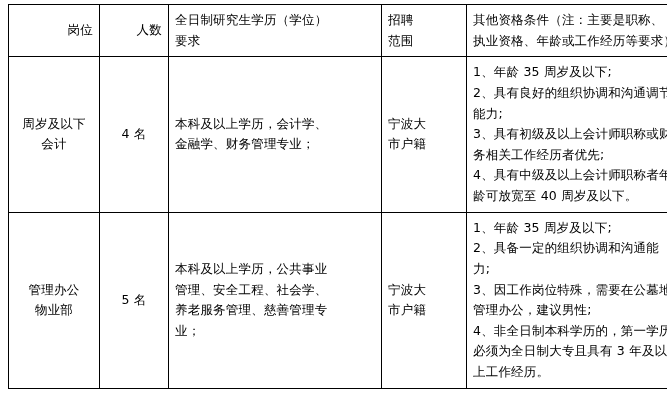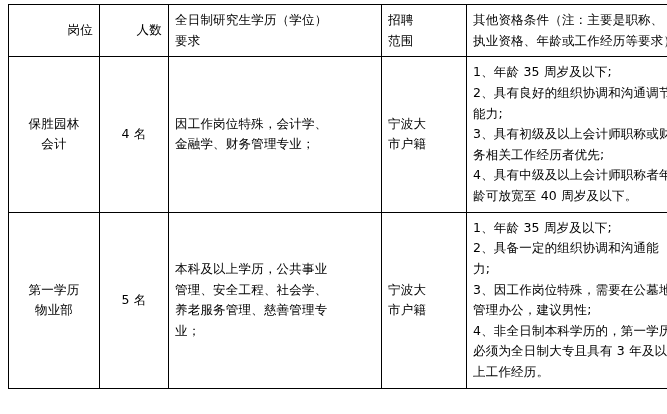--- a/index.html
+++ b/index.html
@@ -98,47 +98,47 @@
         </td>
         <td class="col-other">
           <span class="hdr-cell cell-text">其他资格条件（注：主要是职称、
 执业资格、年龄或工作经历等要求）</span>
         </td>
       </tr>
     </thead>
     <tbody>
       <tr>
         <td class="col-post">
-          <span class="cell-text">保胜园林
+          <span class="cell-text">周岁及以下
 会计</span>
         </td>
         <td class="col-count">
           <span class="cell-text">4 名</span>
         </td>
         <td class="col-major">
-          <span class="cell-text">因工作岗位特殊，会计学、
+          <span class="cell-text">本科及以上学历，会计学、
 金融学、财务管理专业；</span>
         </td>
         <td class="col-scope">
           <span class="cell-text">宁波大
 市户籍</span>
         </td>
         <td class="col-other">
           <span class="cell-text">1、年龄 35 周岁及以下;
 2、具有良好的组织协调和沟通调节
 能力;
 3、具有初级及以上会计师职称或财
 务相关工作经历者优先;
 4、具有中级及以上会计师职称者年
 龄可放宽至 40 周岁及以下。</span>
         </td>
       </tr>
       <tr>
         <td class="col-post">
-          <span class="cell-text">第一学历
+          <span class="cell-text">管理办公
 物业部</span>
         </td>
         <td class="col-count">
           <span class="cell-text">5 名</span>
         </td>
         <td class="col-major">
           <span class="cell-text">本科及以上学历，公共事业
 管理、安全工程、社会学、
 养老服务管理、慈善管理专
 业；</span>

